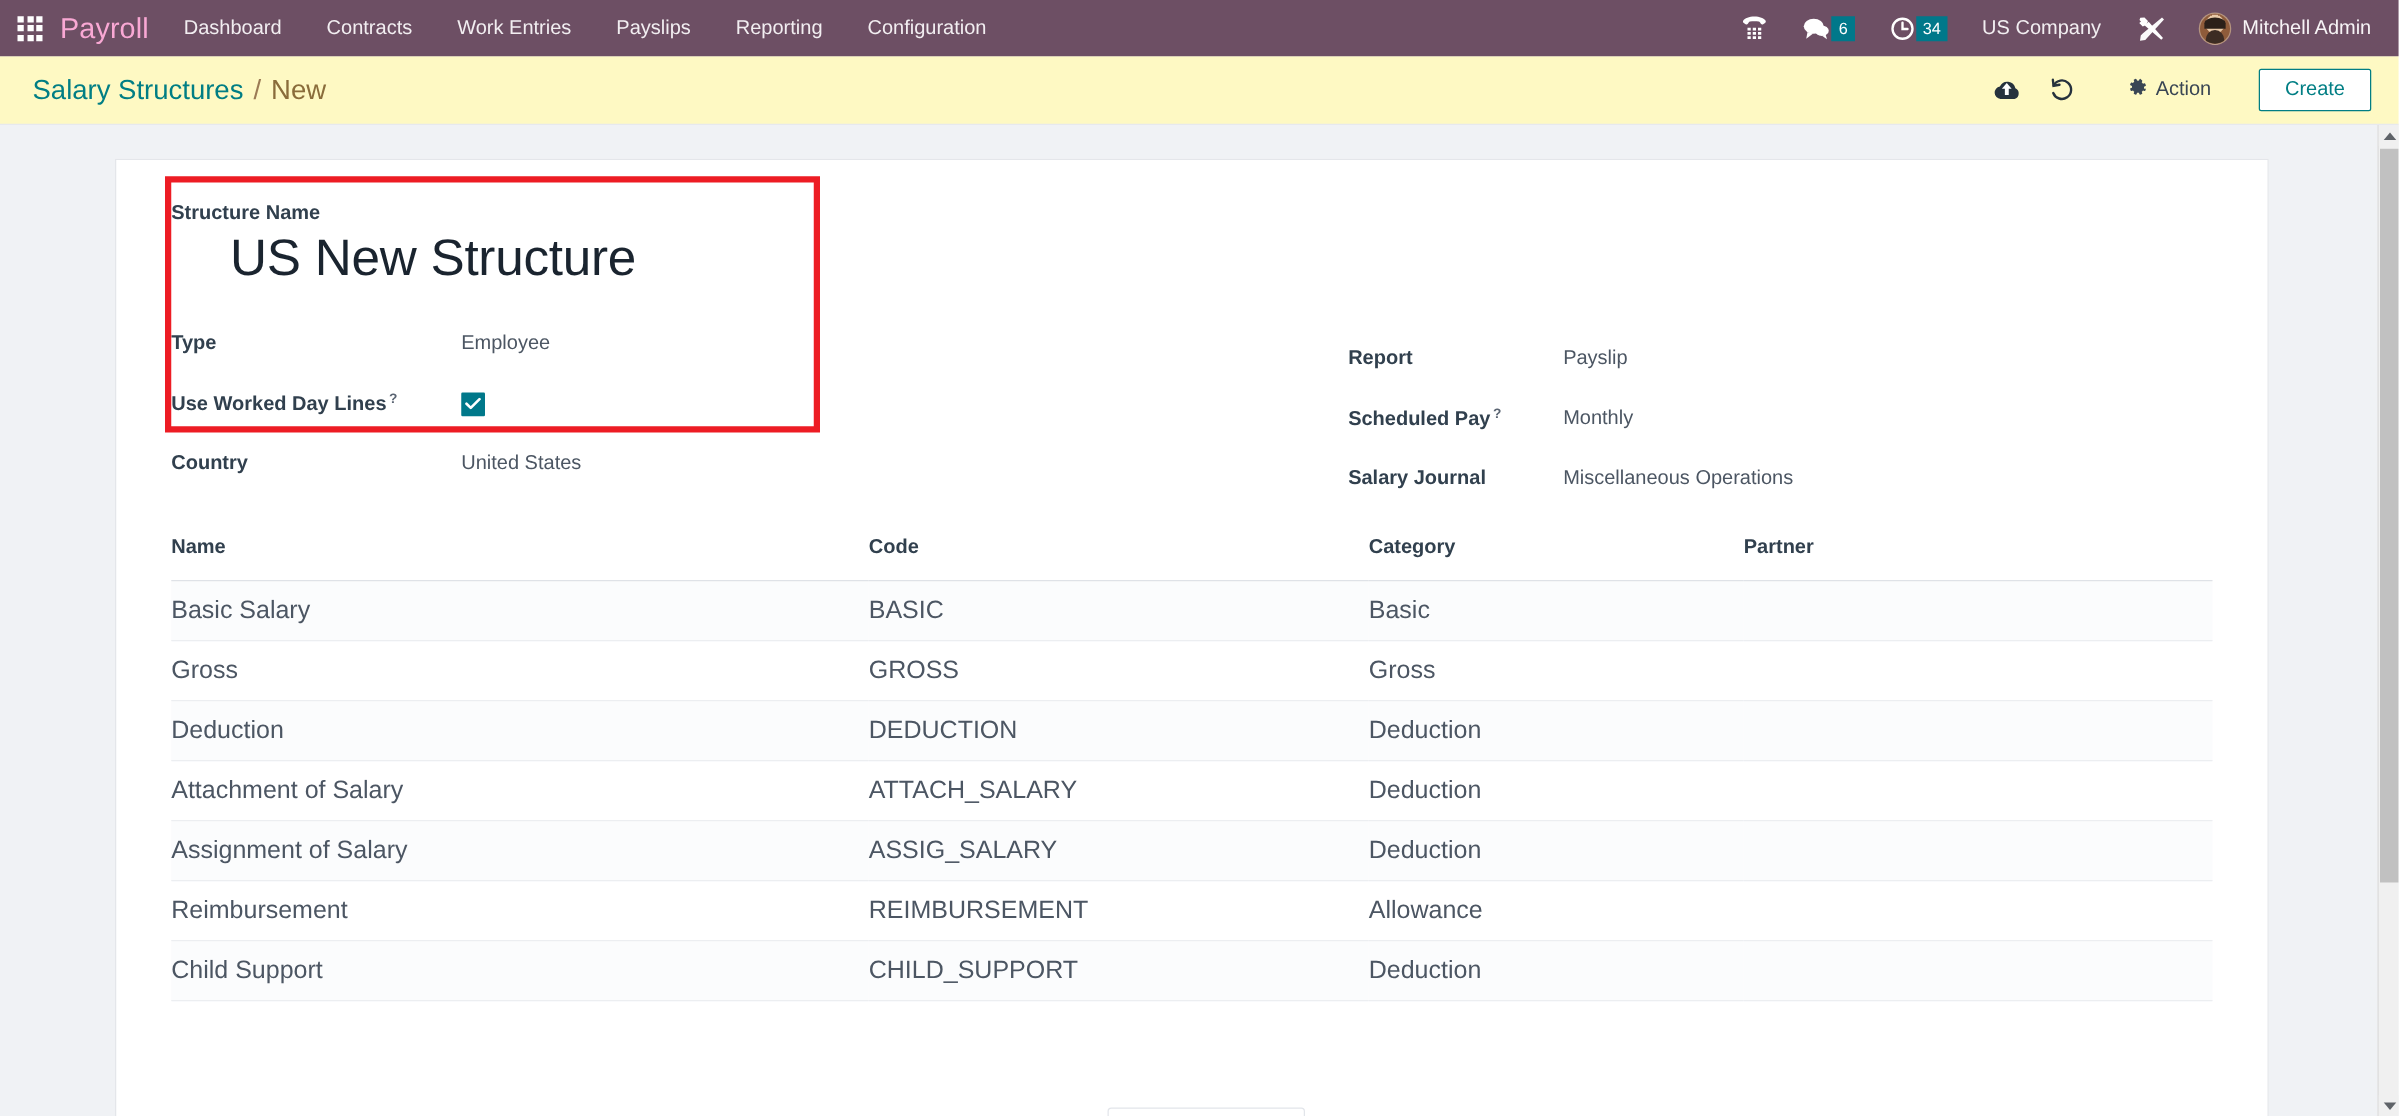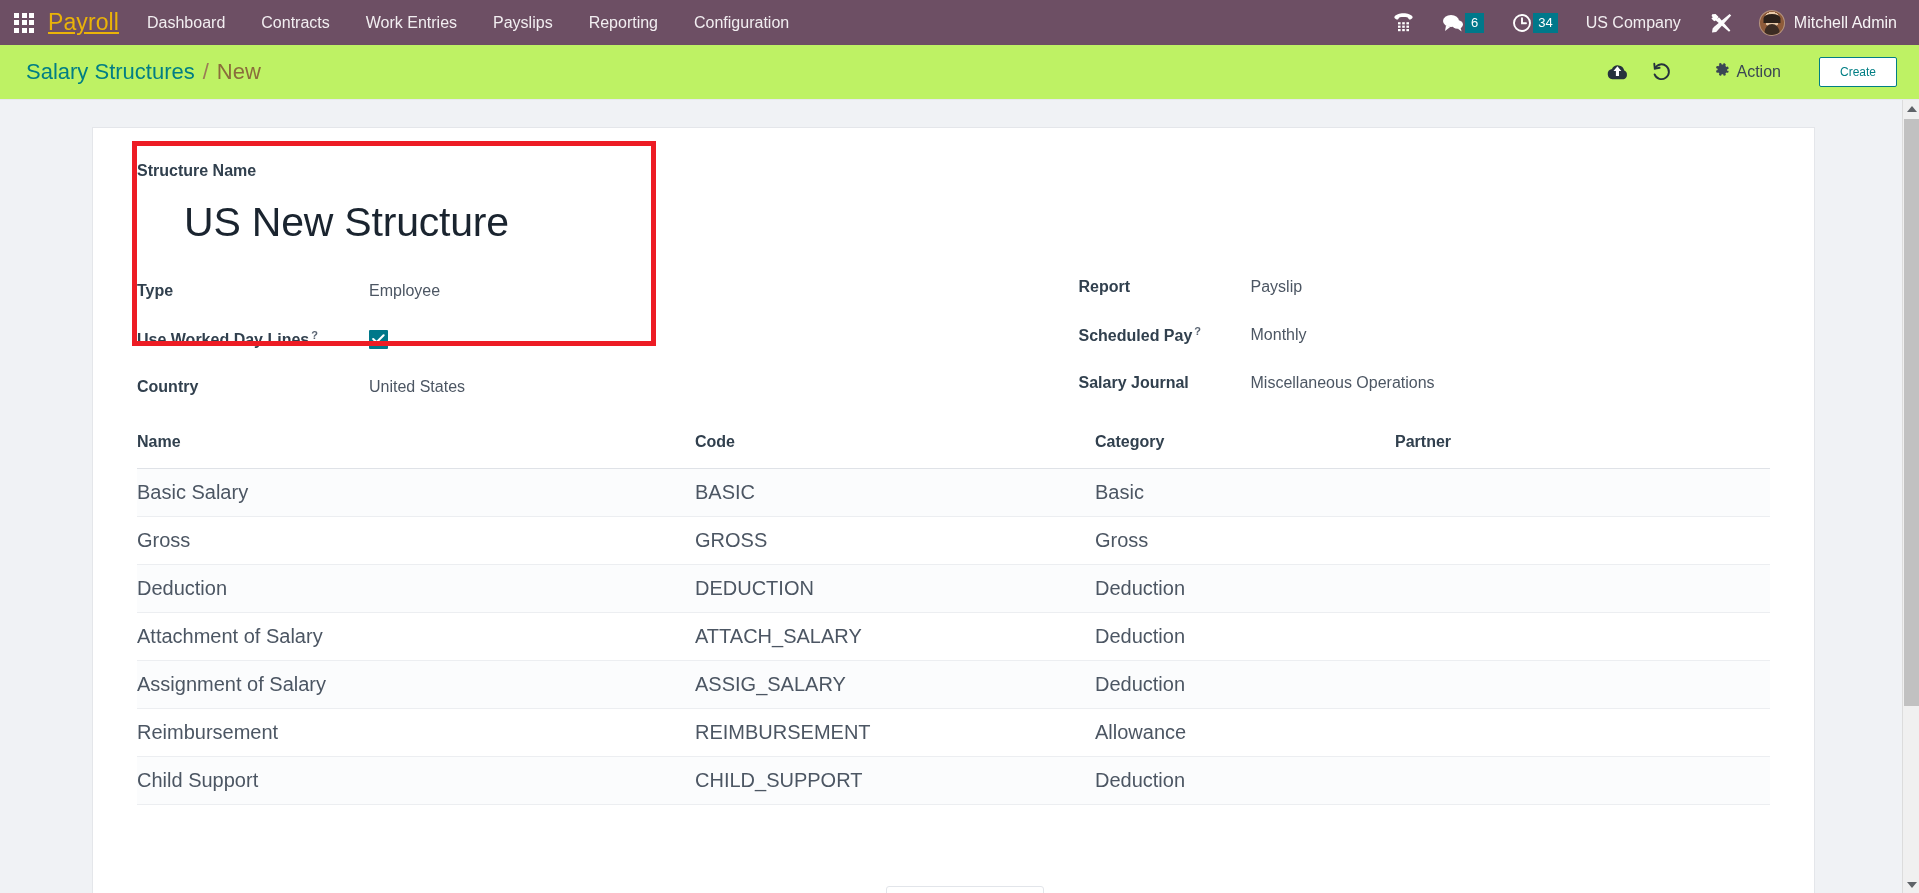--- a/index.html
+++ b/index.html
@@ -30,23 +30,22 @@
     grid-template-columns: repeat(3, 5px);
     grid-template-rows: repeat(3, 5px);
     gap: 2.5px;
   }
   .apps-grid .g i { background: #ffffff; display:block; width:5px; height:5px; }
   .brand {
     font-size: 23px;
     font-weight: 400;
     letter-spacing: .1px;
     padding-right: 10px;
-    color: #eab308;
-    cursor: pointer;
-    text-decoration: underline;
+    color: #f9a8d4;
+    cursor: pointer;
   }
   .navmenu { display: flex; align-items: center; height: 45px; }
   .navmenu .item {
     padding: 0 18px;
     height: 45px;
     display: flex; align-items: center;
     font-size: 16px;
     color: #f2eef1;
     cursor: pointer;
     white-space: nowrap;
@@ -99,21 +98,21 @@
     content:""; position:absolute; left:50%; top:14%;
     transform: translateX(-50%);
     width: 17px; height: 9px; border-radius: 50% 50% 0 0;
     background: #2b2019; z-index: 2;
   }
   .user-name { font-size: 16px; color: #f7f4f6; white-space: nowrap; }
 
   
   .control-panel {
     height: 55px;
-    background: #bef264;
+    background: #fef9c3;
     border-bottom: 1px solid #e7e9ed;
     display: flex;
     align-items: center;
     padding: 0 22px 0 26px;
   }
   .breadcrumb { display:flex; align-items: baseline; gap: 8px; font-size: 22px; }
   .bc-link { color: #017e84; cursor: pointer; }
   .bc-sep { color: #9b7b55; }
   .bc-current { color: #8a6d3b; }
   .cp-right { margin-left: auto; display: flex; align-items: center; gap: 0; }
@@ -126,21 +125,21 @@
     display: flex; align-items: center; gap: 7px;
     padding: 6px 14px; margin-left: 16px;
     font-size: 16px; color: #3a4654; cursor: pointer;
     border-radius: 2px;
   }
   .create-btn {
     margin-left: 24px;
     border: 1px solid #017e84;
     color: #017e84;
     background: #fff;
-    font-size: 12px;
+    font-size: 16px;
     padding: 7px 20px;
     border-radius: 2px;
     cursor: pointer;
     font-family: "Liberation Sans", sans-serif;
   }
 
   
   .view-area {
     position: relative;
     height: 793px;
@@ -159,21 +158,21 @@
 
   .form-grid {
     display: flex;
     padding: 34px 44px 0 44px;
   }
   .col { width: 50%; }
   .col.right { padding-top: 106px; padding-left: 125px; }
 
   .field-title-label {
     font-size: 16px; font-weight: bold; color: #31404e;
-    margin-bottom: 18px;
+    margin-bottom: 2px;
   }
   .title-value {
     font-size: 41px; color: #1a242f; font-weight: 400;
     line-height: 1.18; margin-bottom: 26px;
     letter-spacing: -.2px;
     padding-left: 47px;
   }
   .frow { display: flex; align-items: center; min-height: 38px; margin-bottom: 10px; }
   .flabel {
     width: 232px; flex: none;

